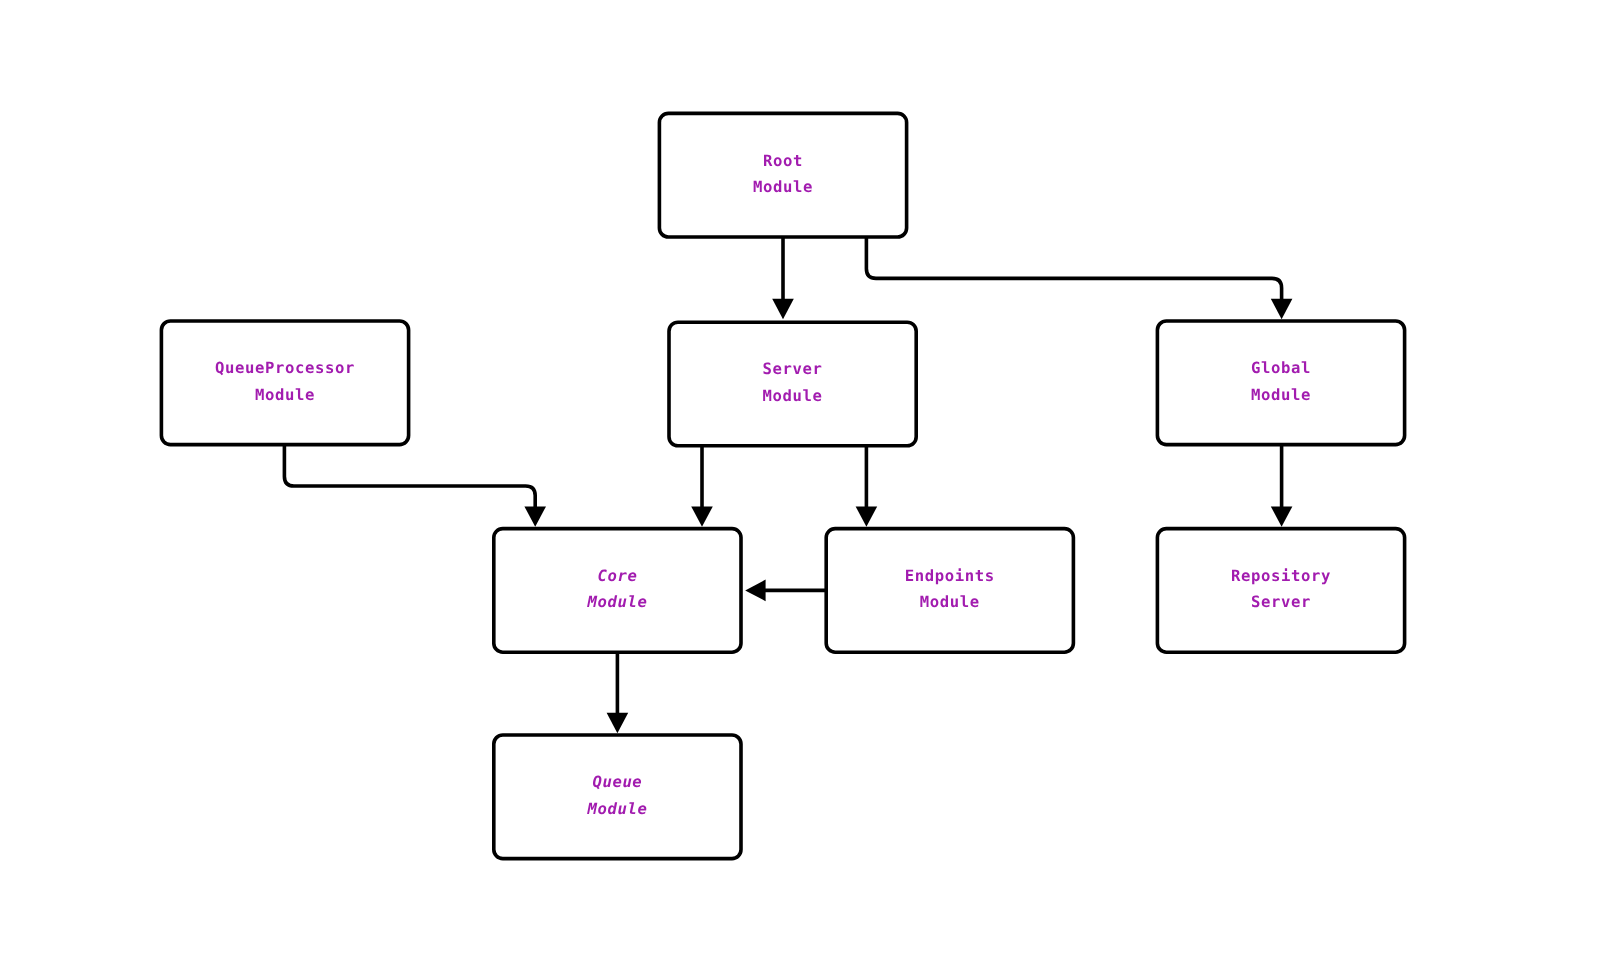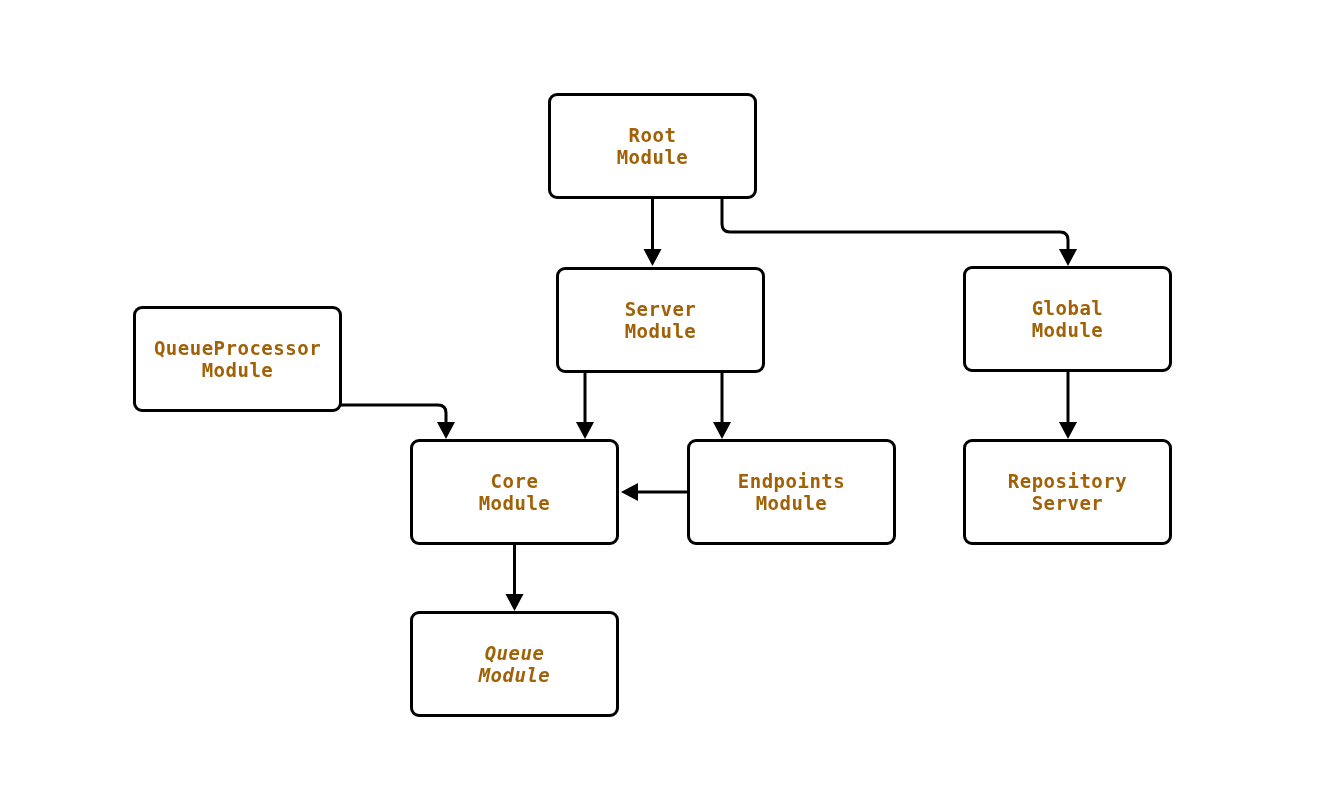--- a/index.html
+++ b/index.html
@@ -30,31 +30,31 @@
     background: #ffffff;
     border: 3px solid #000000;
     border-radius: 9px;
     display: flex;
     align-items: center;
     justify-content: center;
     text-align: center;
   }
   .node-label {
     white-space: pre-line;
-    font-size: 19px;
+    font-size: 13px;
     font-weight: bold;
     line-height: 22px;
-    color: #a16207;
+    color: #a21caf;
     letter-spacing: 0.5px;
   }
   #node-root            { left: 548px; top:  93px; }
-  #node-queue-processor { left: 133px; top: 266px; margin-top: 40px; }
+  #node-queue-processor { left: 133px; top: 266px; }
   #node-server          { left: 556px; top: 267px; }
   #node-global          { left: 963px; top: 266px; text-align: center; }
-  #node-core            { left: 410px; top: 439px; }
+  #node-core            { left: 410px; top: 439px; font-style: italic; }
   #node-endpoints       { left: 687px; top: 439px; }
   #node-repository      { left: 963px; top: 439px; }
   #node-queue           { left: 410px; top: 611px; font-style: italic; }
   .edge-path {
     fill: none;
     stroke: #000000;
     stroke-width: 3px;
     stroke-linecap: square;
   }
   .edge-arrowhead {

